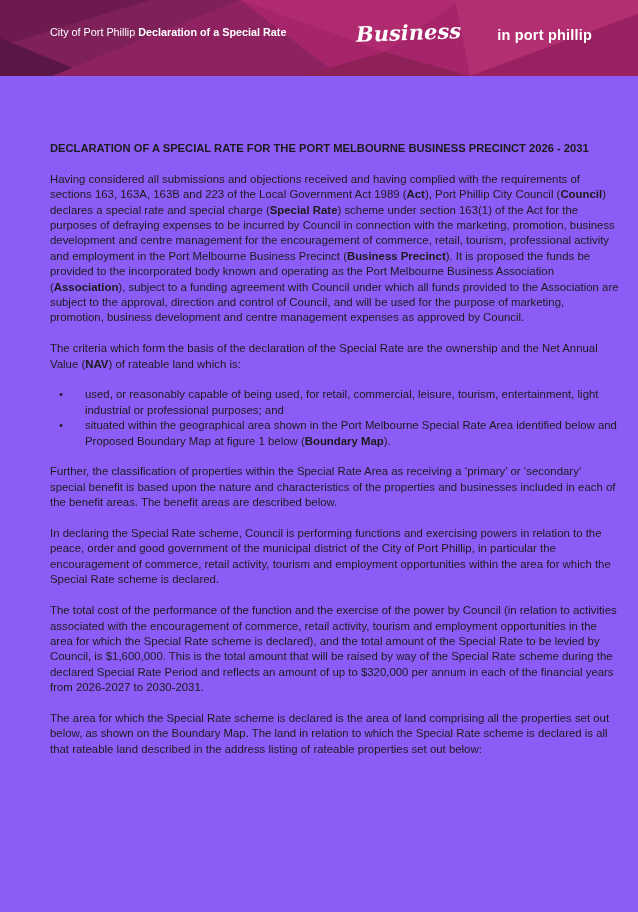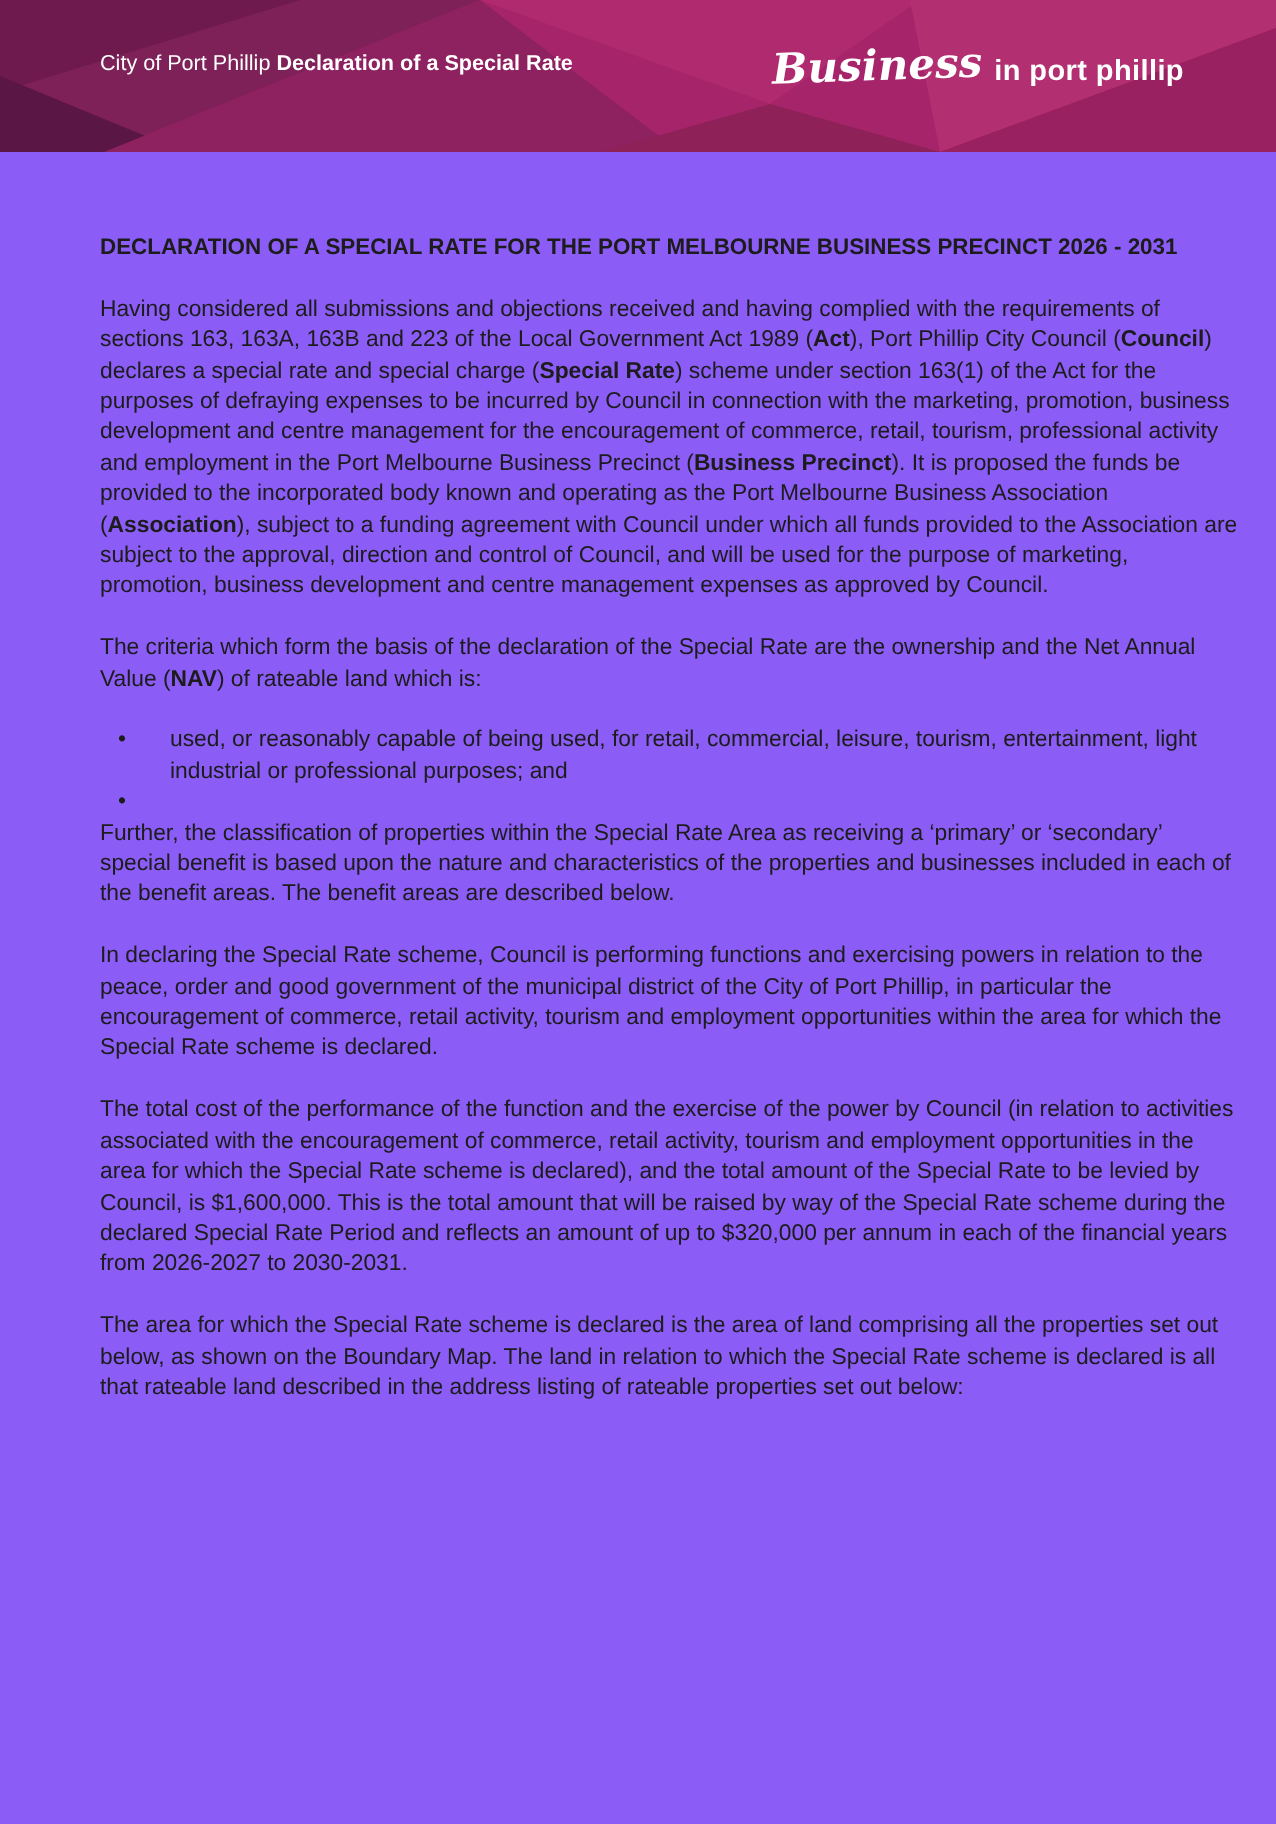--- a/index.html
+++ b/index.html
@@ -23,26 +23,27 @@
   .logo {
     position:absolute; right:46px; top:20px;
     color:#ffffff; display:flex; align-items:baseline; gap:6px;
     white-space:nowrap;
   }
   .logo-script {
     font-family:"DejaVu Serif", serif;
     font-style:italic; font-weight:bold;
     font-size:21px; transform:rotate(-2deg);
   }
-  .logo-bold { font-weight:bold; font-size:14.5px; letter-spacing:0.2px; }
+  .logo-bold { font-weight:bold; font-size:14.5px; letter-spacing:0.2px;margin-left:30px; }
   
   .content {
     padding:41px 19px 0 50px;
     font-size:11.4px; line-height:15.4px;
     text-align:left;
+    margin-top:24px;
   }
   .doc-heading {
     margin:0; font-size:11.2px; line-height:15.4px;
     font-weight:bold;
   }
   .para { margin:15.4px 0 0 0; }
   .bullets { margin:15.4px 0 0 0; padding:0; list-style:none; }
   .bullet { position:relative; padding-left:35px; }
   .bullet .marker { position:absolute; left:9px; top:0; }
   .seg-b { font-weight:bold; }
@@ -81,20 +82,21 @@
 
     <p class="para"><span>The criteria which form the basis of the declaration of the Special Rate are the ownership and the Net Annual Value (</span><span class="seg-b">NAV</span><span>) of rateable land which is:</span></p>
 
     <ul class="bullets">
       <li class="bullet">
         <span class="marker">•</span>
         <span><span>used, or reasonably capable of being used, for retail, commercial, leisure, tourism, entertainment, light industrial or professional purposes; and</span></span>
       </li>
       <li class="bullet">
         <span class="marker">•</span>
+        <span><span>situated within the geographical area shown in the Port Melbourne Special Rate Area identified below and Proposed Boundary Map at figure 1 below (</span><span class="seg-b">Boundary Map</span><span>).</span></span>
       </li>
     </ul>
 
     <p class="para"><span>Further, the classification of properties within the Special Rate Area as receiving a ‘primary’ or ‘secondary’ special benefit is based upon the nature and characteristics of the properties and businesses included in each of the benefit areas. The benefit areas are described below.</span></p>
 
     <p class="para"><span>In declaring the Special Rate scheme, Council is performing functions and exercising powers in relation to the peace, order and good government of the municipal district of the City of Port Phillip, in particular the encouragement of commerce, retail activity, tourism and employment opportunities within the area for which the Special Rate scheme is declared.</span></p>
 
     <p class="para"><span>The total cost of the performance of the function and the exercise of the power by Council (in relation to activities associated with the encouragement of commerce, retail activity, tourism and employment opportunities in the area for which the Special Rate scheme is declared), and the total amount of the Special Rate to be levied by Council, is $1,600,000. This is the total amount that will be raised by way of the Special Rate scheme during the declared Special Rate Period and reflects an amount of up to $320,000 per annum in each of the financial years from 2026-2027 to 2030-2031.</span></p>
 
 

